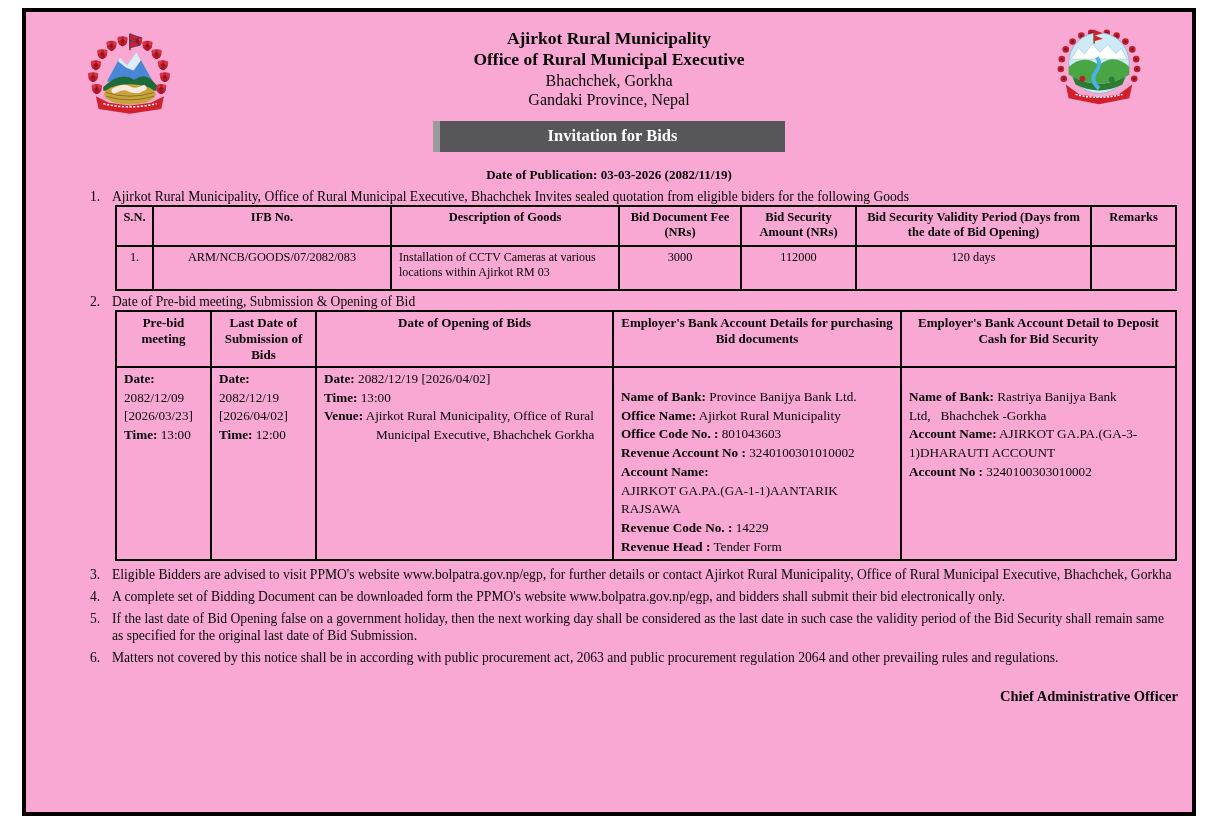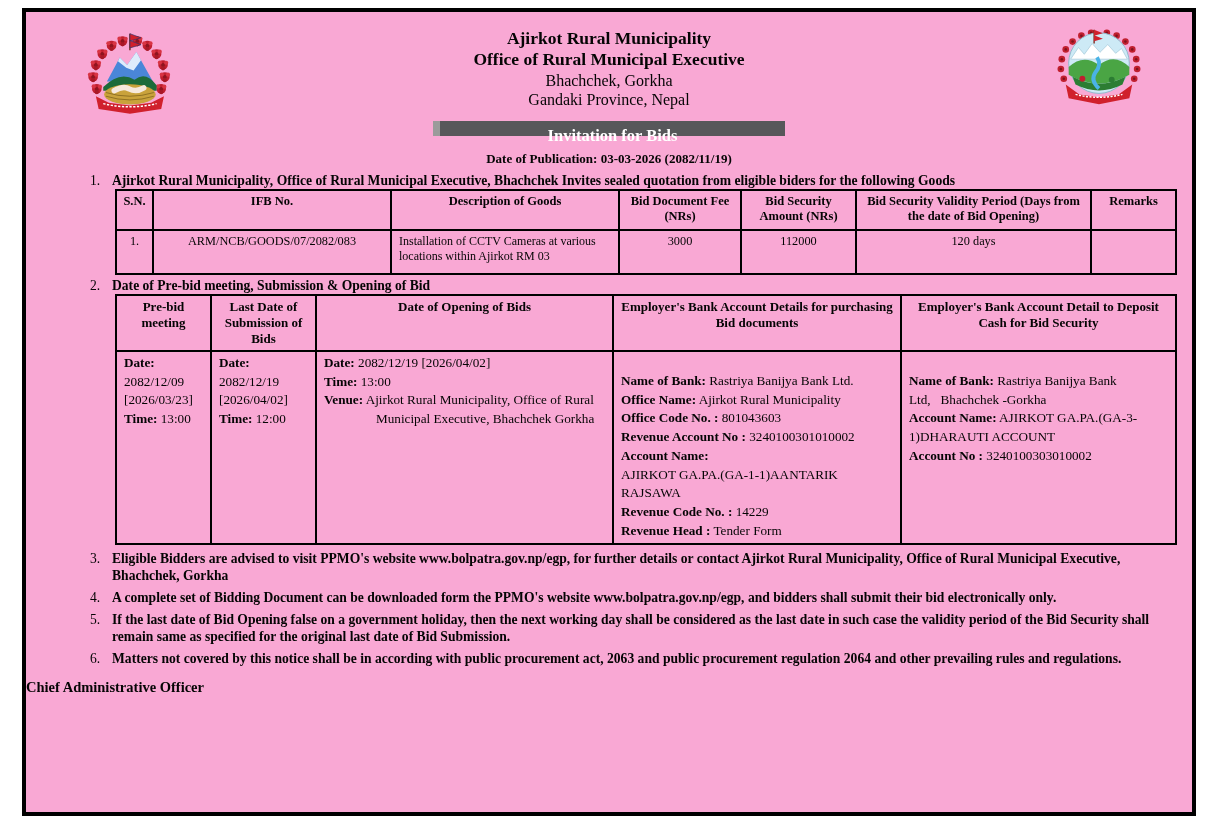--- a/index.html
+++ b/index.html
@@ -16,48 +16,48 @@
   .logo-right { position:absolute; left:1024px; top:10px; width:98px; height:90px; }
 
   
   .hdr { text-align:center; line-height:1.22; }
   .hdr .org    { font-size:17.5px; font-weight:bold; }
   .hdr .office { font-size:17.5px; font-weight:bold; }
   .hdr .addr   { font-size:16px; }
   .hdr .prov   { font-size:16px; }
 
   .banner {
-    width:352px; height:15px; margin:11px auto 0 auto;
+    width:352px; height:31px; margin:11px auto 0 auto;
     background:#57575a; border-left:7px solid #9b9b9b;
     color:#fff; font-weight:bold; font-size:16.5px;
     text-align:center; line-height:30px;
   }
 
   .pubdate { margin-top:15px; text-align:center; font-weight:bold; font-size:13px; }
 
   
   .li { display:flex; margin:5px 14px 0 64px; font-size:13.6px; line-height:1.26; }
   .li .num { flex:0 0 22px; }
-  .li .txt { flex:1;font-weight:bold; }
+  .li .txt { flex:1; }
   .li.tight { margin-top:2px; }
 
   
   table { border-collapse:collapse; table-layout:fixed; margin-left:89px; width:1060px; }
   th, td { border:2px solid #000; vertical-align:top; overflow:hidden; }
 
   .t1 th { font-size:12.5px; font-weight:bold; text-align:center; padding:3px 2px; height:40px;border-radius:14px; }
   .t1 td { font-size:12.3px; text-align:center; padding:3px 4px; height:44px; }
   .t1 td.desc { text-align:left; font-size:12px; padding-left:7px;border-radius:19px; }
 
   .t2 th { font-size:13px; font-weight:bold; text-align:center; padding:3px 4px; height:54px; }
   .t2 td { font-size:13.2px; padding:2px 7px; height:172px; line-height:1.42;border-radius:22px; }
   .t2 td.bank { padding-top:20px; }
   .t2 .indent2 { padding-left:52px; }
 
-  .sig { margin:12px 14px 0 0; font-weight:bold; font-size:14.5px; }
+  .sig { margin:22px 14px 0 0; text-align:right; font-weight:bold; font-size:14.5px; }
 </style>
 </head>
 <body>
 
 <div class="sheet">
 
   <svg class="logo-left" viewBox="0 0 100 100">
     <defs>
       <g id="fl">
         <circle r="5.2" fill="#c01f2f"></circle>
@@ -223,21 +223,21 @@
         <div>[2026/04/02]</div>
         <div><b>Time:</b><span> 12:00</span></div>
       </td>
       <td>
         <div><b>Date:</b><span> 2082/12/19 [2026/04/02]</span></div>
         <div><b>Time:</b><span> 13:00</span></div>
         <div><b>Venue:</b><span> Ajirkot Rural Municipality, Office of Rural</span></div>
         <div class="indent2">Municipal Executive, Bhachchek Gorkha</div>
       </td>
       <td class="bank">
-        <div><b>Name of Bank:</b><span> Rastriya Banijya Bank Ltd.</span></div>
+        <div><b>Name of Bank:</b><span> Province Banijya Bank Ltd.</span></div>
         <div><b>Office Name:</b><span> Ajirkot Rural Municipality</span></div>
         <div><b>Office Code No. :</b><span> 801043603</span></div>
         <div><b>Revenue Account No :</b><span> 3240100301010002</span></div>
         <div><b>Account Name:</b></div>
         <div>AJIRKOT GA.PA.(GA-1-1)AANTARIK RAJSAWA</div>
         <div><b>Revenue Code No. :</b><span> 14229</span></div>
         <div><b>Revenue Head :</b><span> Tender Form</span></div>
       </td>
       <td class="bank">
         <div><b>Name of Bank:</b><span> Rastriya Banijya Bank Ltd,&nbsp;&nbsp;&nbsp;Bhachchek -Gorkha</span></div>

